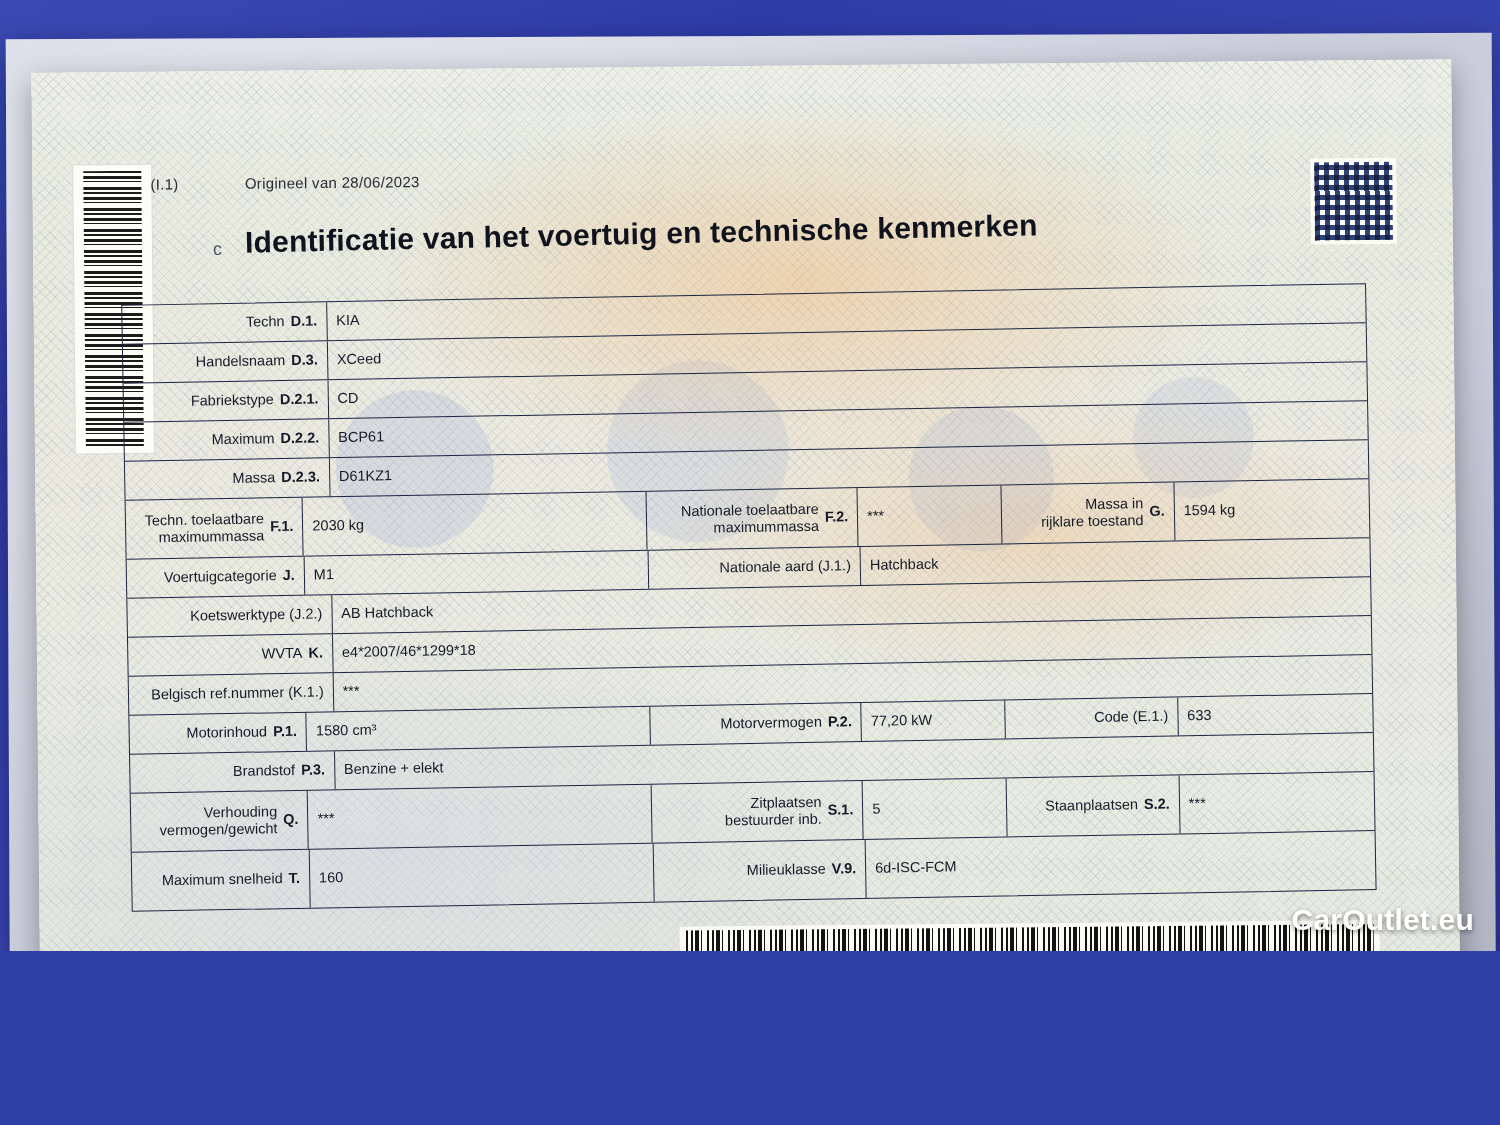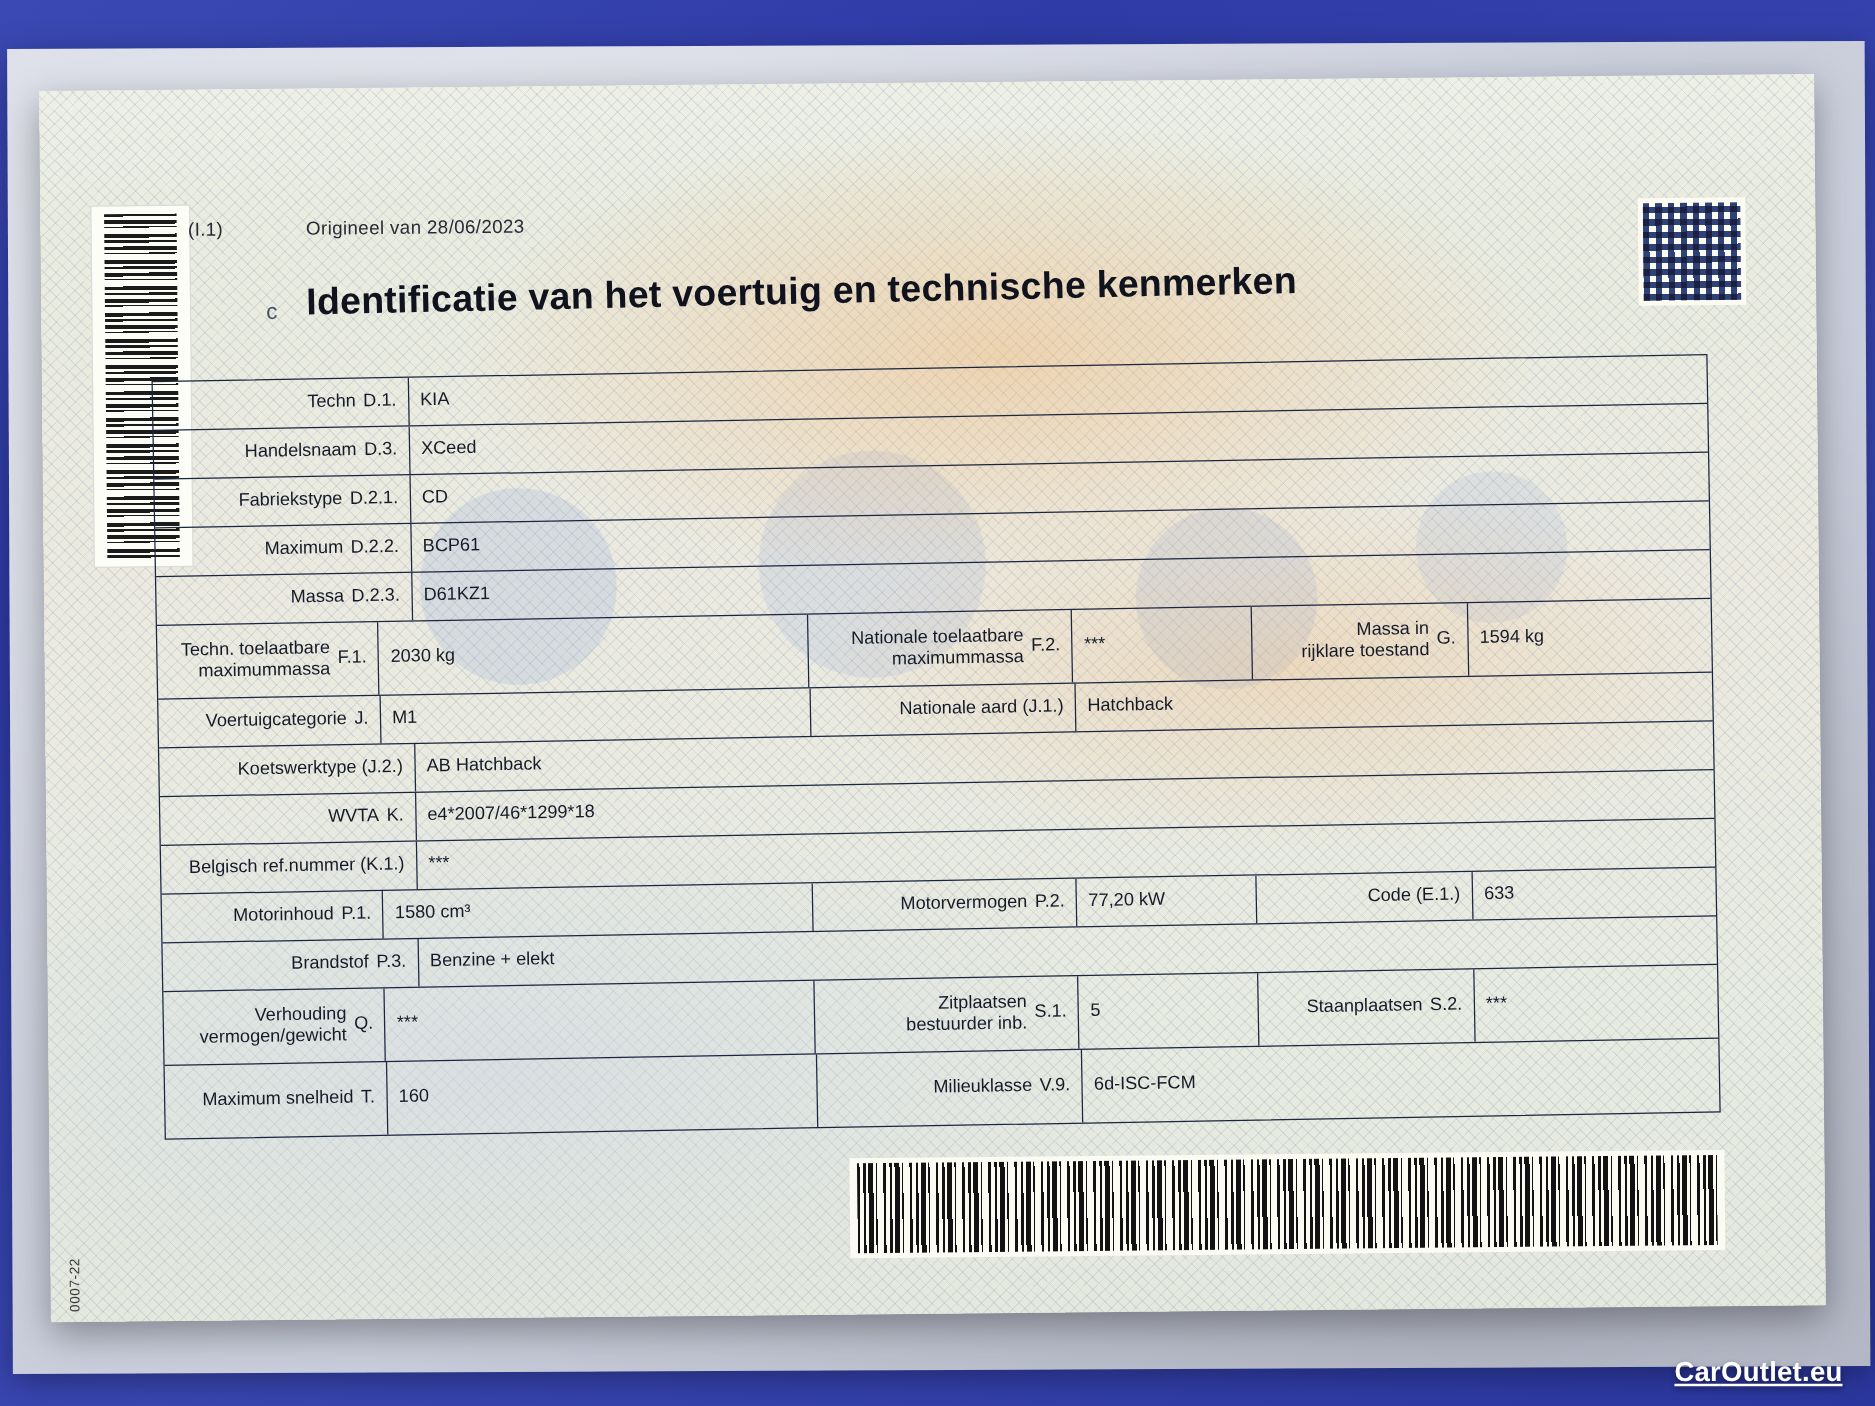--- a/index.html
+++ b/index.html
@@ -11,21 +11,21 @@
     width: 1500px;
     height: 1125px;
     overflow: hidden;
     font-family: "Liberation Sans", sans-serif;
   }
 
   
   .photo {
     position: relative;
     width: 1500px;
-    height: 1125px;
+    height: 951px;
     background:
       linear-gradient(150deg, #3b49b4 0%, #2f3ca8 25%, #3a47b2 60%, #2b379f 100%);
     overflow: hidden;
   }
   .desk-sheet {
     position: absolute;
     left: 8px;
     top: 36px;
     width: 1486px;
     height: 1060px;
@@ -218,46 +218,45 @@
     justify-content: flex-end;
     text-align: right;
     border-right: 1.4px solid #1c2540;
   }
   .val {
     justify-content: flex-start;
     border-right: 1.4px solid #1c2540;
   }
   .val.last { border-right: none; }
   .code-tag {
-    font-weight: normal;
+    font-weight: bold;
     margin-left: 6px;
     white-space: nowrap;
   }
   .lbl-txt { white-space: pre-line; }
 
   
   .w-lbl1 { width: 205px; }
   .w-val1 { width: 400px; }
   .w-lbl2 { width: 245px; }
   .w-val2 { width: 165px; }
   .w-lbl3 { width: 200px; }
   .w-j1lbl { width: 245px; }
   .w-j1val { width: 593px; }
 
   
   .watermark {
     position: absolute;
     right: 26px;
     bottom: 14px;
-    font-size: 22px;
+    font-size: 30px;
     font-weight: bold;
     color: #ffffff;
     text-shadow: 0 2px 5px rgba(0,0,0,0.45);
     letter-spacing: 0.2px;
-    text-decoration: underline;
   }
   .watermark .accent { color: #ffffff; }
 </style>
 </head>
 <body>
 
 <div class="photo">
   <div class="desk-sheet"></div>
 
   <div class="doc">

